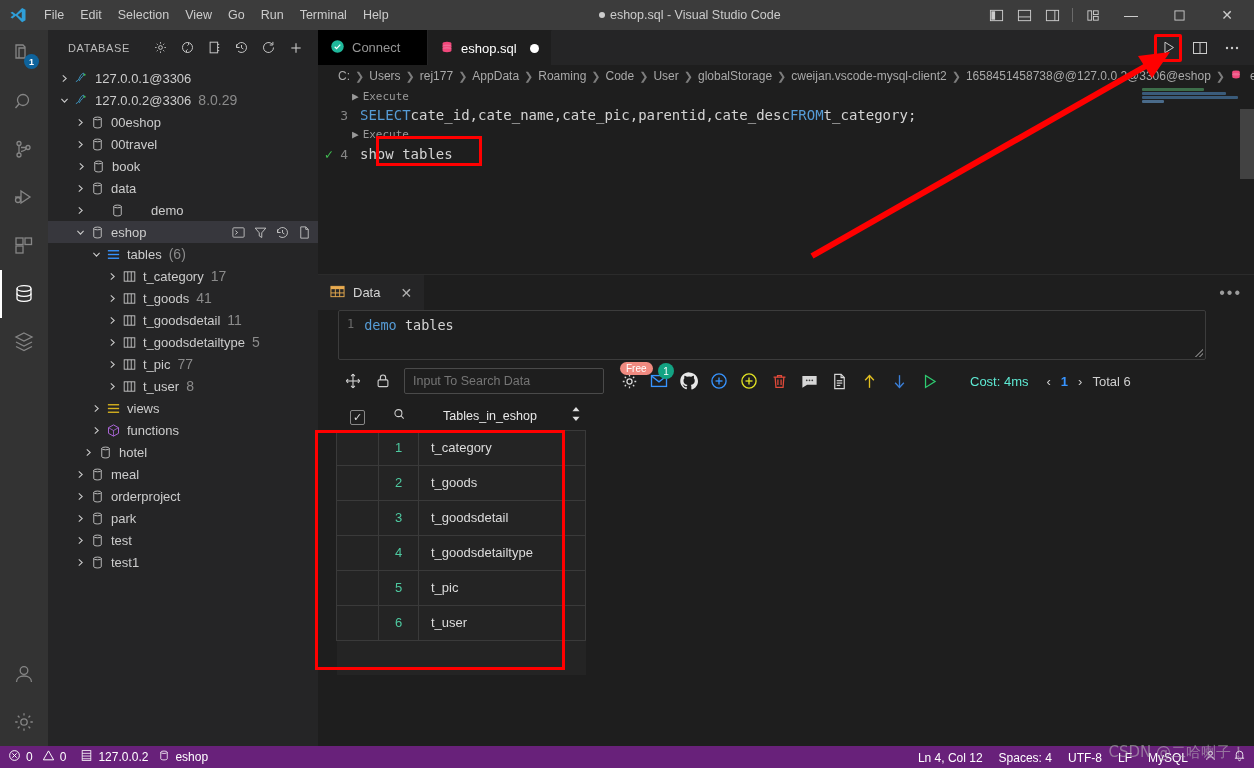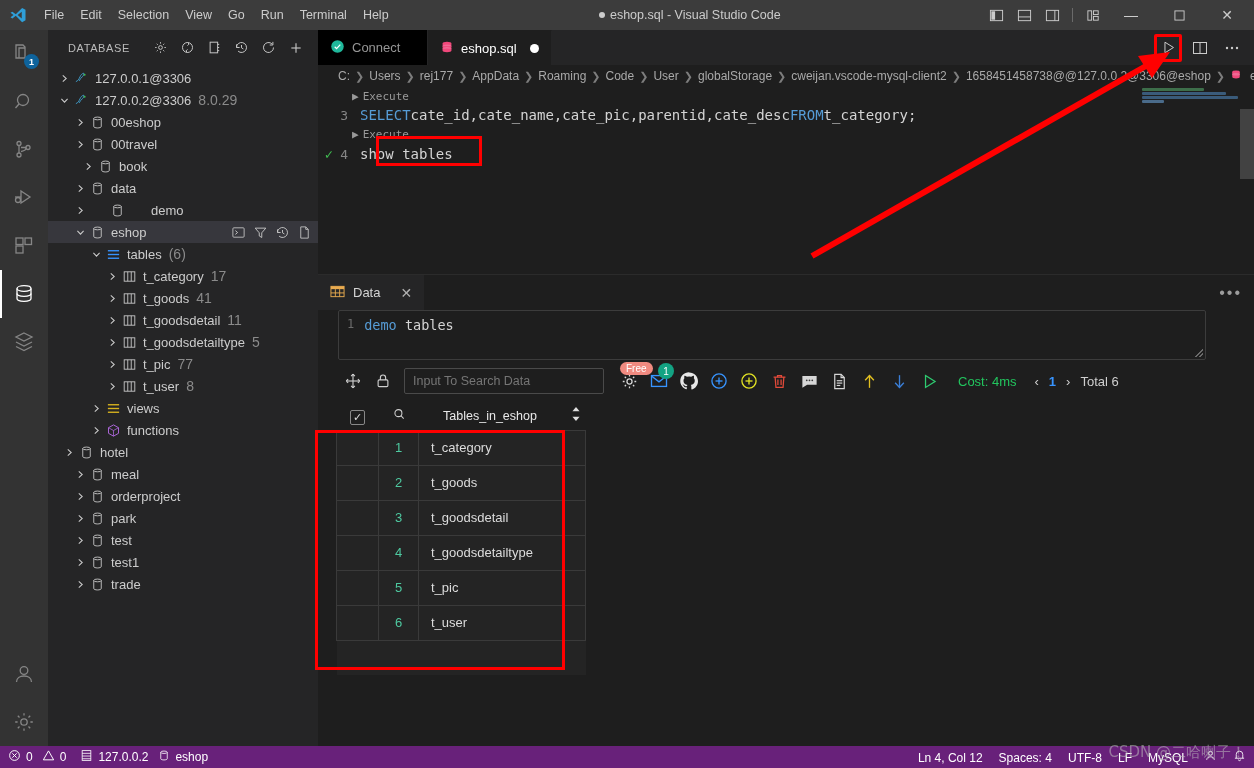--- a/index.html
+++ b/index.html
@@ -129,21 +129,21 @@
   }
   .badge-free {
     position: absolute; top: -4px; left: 6px; background: #f08a80; color: #ffffff;
     font-size: 10px; padding: 1px 6px; border-radius: 9px; white-space: nowrap;
   }
   .badge-num {
     position: absolute; top: -3px; right: 0px; background: #13a383; color: #ffffff;
     font-size: 10px; width: 16px; height: 16px; border-radius: 50%;
     display: flex; align-items: center; justify-content: center;
   }
-  .cost-text { color: #22c55e; font-size: 13px; margin-left: 14px; }
+  .cost-text { color: #5eead4; font-size: 13px; margin-left: 26px; }
   .pager { display: flex; align-items: center; gap: 10px; margin-left: 18px; color: #cfcfcf; font-size: 13px; }
   .page-num { color: #3794ff; font-weight: bold; }
 
   
   .grid-wrap { flex: 1; overflow: hidden; position: relative; }
   .grid { width: 250px; margin-left: 18px; border-collapse: collapse; }
   .grid th, .grid td { border: 1px solid #3a3a3a; font-weight: normal; }
   .grid thead th { height: 28px; background: #1e1e1e; border: none; }
   .th-check { width: 42px; text-align: center; }
   .check-box { width: 15px; height: 15px; border: 1px solid #888; display: inline-flex; align-items: center; justify-content: center; color: #ddd; font-size: 11px; border-radius: 2px;}
@@ -402,21 +402,21 @@
               </svg>
             </span>
             <span class="ic">
               <svg width="15" height="15" viewBox="0 0 24 24">
                 <ellipse cx="12" cy="5.5" rx="6" ry="2.2" fill="none" stroke="#cccccc" stroke-width="1.4"></ellipse>
                 <path d="M6 5.5v13c0 1.2 2.7 2.2 6 2.2s6-1 6-2.2v-13" fill="none" stroke="#cccccc" stroke-width="1.4"></path>
               </svg>
             </span>
             <span class="lbl">00travel</span>
           </div>
-          <div class="row" style="padding-left: 32px;">
+          <div class="row" style="padding-left: 25px;">
             <span class="twisty">
               <svg width="11" height="11" viewBox="0 0 16 16" fill="none" stroke="#cccccc" stroke-width="1.5">
                 <path d="M5.5 3.5L10.5 8l-5 4.5"></path>
               </svg>
             </span>
             <span class="ic">
               <svg width="15" height="15" viewBox="0 0 24 24">
                 <ellipse cx="12" cy="5.5" rx="6" ry="2.2" fill="none" stroke="#cccccc" stroke-width="1.4"></ellipse>
                 <path d="M6 5.5v13c0 1.2 2.7 2.2 6 2.2s6-1 6-2.2v-13" fill="none" stroke="#cccccc" stroke-width="1.4"></path>
               </svg>
@@ -623,21 +623,21 @@
               </svg>
             </span>
             <span class="ic">
               <svg width="15" height="15" viewBox="0 0 24 24">
                 <path d="M12 3l8 4.5v9L12 21l-8-4.5v-9z" fill="none" stroke="#b36ae2" stroke-width="1.5"></path>
                 <path d="M4 7.5l8 4.5 8-4.5M12 12v9" fill="none" stroke="#b36ae2" stroke-width="1.2"></path>
               </svg>
             </span>
             <span class="lbl">functions</span>
           </div>
-          <div class="row" style="padding-left: 13px;">
+          <div class="row" style="padding-left: 32px;">
             <span class="twisty">
               <svg width="11" height="11" viewBox="0 0 16 16" fill="none" stroke="#cccccc" stroke-width="1.5">
                 <path d="M5.5 3.5L10.5 8l-5 4.5"></path>
               </svg>
             </span>
             <span class="ic">
               <svg width="15" height="15" viewBox="0 0 24 24">
                 <ellipse cx="12" cy="5.5" rx="6" ry="2.2" fill="none" stroke="#cccccc" stroke-width="1.4"></ellipse>
                 <path d="M6 5.5v13c0 1.2 2.7 2.2 6 2.2s6-1 6-2.2v-13" fill="none" stroke="#cccccc" stroke-width="1.4"></path>
               </svg>
@@ -706,34 +706,20 @@
                 <path d="M5.5 3.5L10.5 8l-5 4.5"></path>
               </svg>
             </span>
             <span class="ic">
               <svg width="15" height="15" viewBox="0 0 24 24">
                 <ellipse cx="12" cy="5.5" rx="6" ry="2.2" fill="none" stroke="#cccccc" stroke-width="1.4"></ellipse>
                 <path d="M6 5.5v13c0 1.2 2.7 2.2 6 2.2s6-1 6-2.2v-13" fill="none" stroke="#cccccc" stroke-width="1.4"></path>
               </svg>
             </span>
             <span class="lbl">test1</span>
-          </div>
-          <div class="row" style="padding-left: 24px;">
-            <span class="twisty">
-              <svg width="11" height="11" viewBox="0 0 16 16" fill="none" stroke="#cccccc" stroke-width="1.5">
-                <path d="M5.5 3.5L10.5 8l-5 4.5"></path>
-              </svg>
-            </span>
-            <span class="ic">
-              <svg width="15" height="15" viewBox="0 0 24 24">
-                <ellipse cx="12" cy="5.5" rx="6" ry="2.2" fill="none" stroke="#cccccc" stroke-width="1.4"></ellipse>
-                <path d="M6 5.5v13c0 1.2 2.7 2.2 6 2.2s6-1 6-2.2v-13" fill="none" stroke="#cccccc" stroke-width="1.4"></path>
-              </svg>
-            </span>
-            <span class="lbl">trade</span>
           </div>
         </div>
     </div>
 
     <div class="editor-area">
 
       <div class="tabs-bar">
         <div class="tab">
           <span>
             <svg width="15" height="15" viewBox="0 0 24 24">

